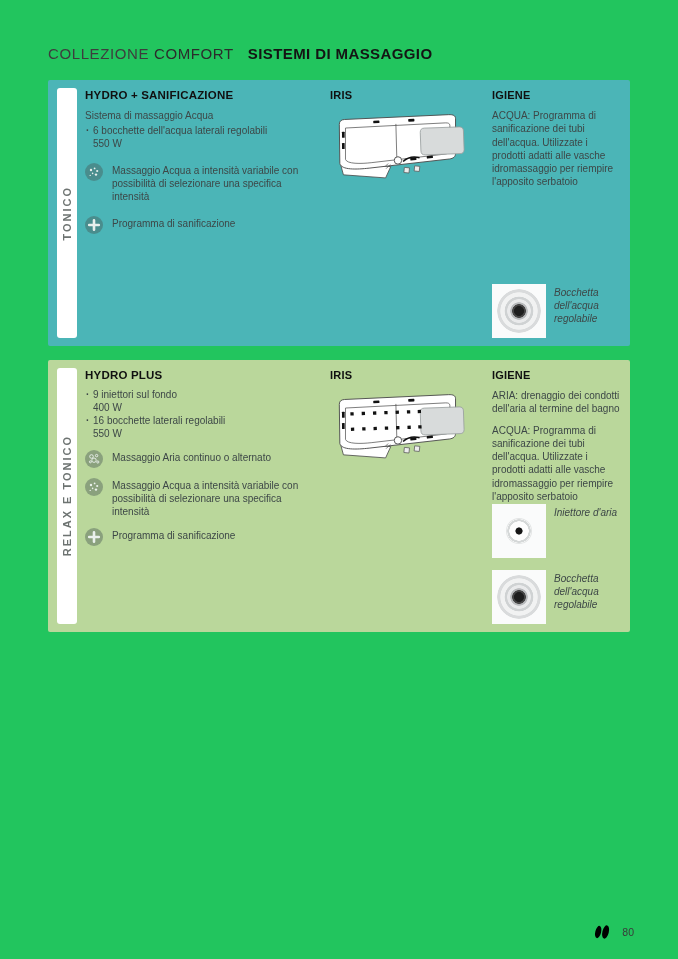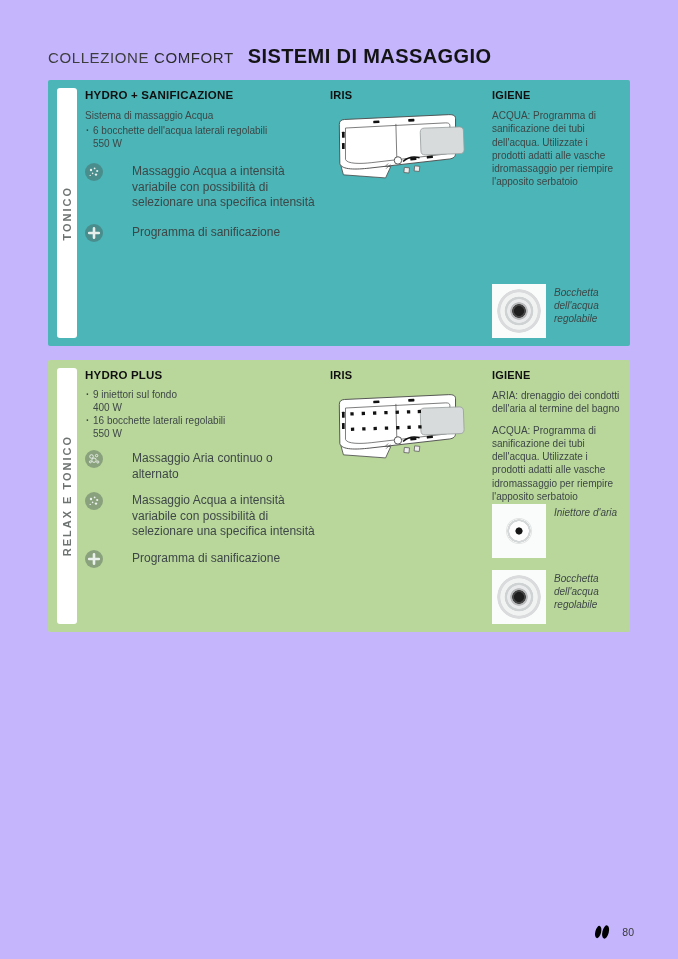--- a/index.html
+++ b/index.html
@@ -1,25 +1,25 @@
 <!DOCTYPE html>
 <html><head>
 <meta charset="utf-8">
 <style>
   html,body { margin:0; padding:0; background:#ffffff; }
   .page {
-    position:relative; width:678px; height:959px; background:#c4b5fd;
+    position:relative; width:678px; height:959px; background:#22c55e;
     font-family:"Liberation Sans", "DejaVu Sans", sans-serif; overflow:hidden;
   }
 
   
   .header { position:absolute; top:45px; left:48px; display:flex; align-items:baseline; }
   .h-collection { font-size:15px; font-weight:300; letter-spacing:.6px; color:#3d3d3d; }
   .h-variant { font-size:15px; font-weight:400; letter-spacing:.6px; color:#2c2c2c; margin-left:5px; }
-  .h-title { font-size:20px; font-weight:800; letter-spacing:.4px; color:#141414; margin-left:14px; }
+  .h-title { font-size:15px; font-weight:800; letter-spacing:.4px; color:#141414; margin-left:14px; }
 
   
   .panel { position:absolute; left:48px; width:582px; display:flex; padding:8px 9px; box-sizing:border-box; border-radius:2px; }
   .panel-teal  { top:80px;  height:266px; background:#4bb5b7; }
   .panel-green { top:360px; height:272px; background:#bad79b; }
 
   .strip { flex:0 0 20px; background:#ffffff; border-radius:3px; display:flex; align-items:center; justify-content:center; }
   .vlabel { writing-mode:vertical-rl; transform:rotate(180deg); font-size:11px; font-weight:800; letter-spacing:2px; color:#6d7371; white-space:nowrap; }
 
   .col-product { flex:0 0 248px; box-sizing:border-box; padding-left:8px; padding-right:6px; padding-top:1px; }
@@ -30,21 +30,21 @@
   .p-system { margin:8px 0 2px; font-size:10px; color:#3d4747; line-height:1.3; }
   .specs { margin:0; padding:0; list-style:none; }
   .spec { position:relative; padding-left:8px; font-size:10px; color:#3d4747; line-height:1.3; }
   .spec::before { content:"·"; position:absolute; left:1px; font-weight:700; }
   .spec-text, .spec-power { display:block; }
 
   .feat { display:flex; align-items:flex-start; gap:9px; margin-top:13px; }
   .panel-green .feat { margin-top:10px; }
   .feat-icon { flex:0 0 18px; width:18px; height:18px; border-radius:50%; background:rgba(72,86,84,.42); display:flex; align-items:center; justify-content:center; }
   .feat-icon svg { width:18px; height:18px; display:block; }
-  .feat-text { font-size:12px; color:#3d4747; line-height:1.3; padding-top:1px;margin-left:20px; }
+  .feat-text { font-size:10px; color:#3d4747; line-height:1.3; padding-top:1px; }
 
   .m-label, .h-label { margin:0; font-size:11px; font-weight:800; letter-spacing:.2px; color:#101010; }
   .tub { display:block; margin-top:8px; }
 
   .h-par { margin:8px 0 0; font-size:10px; color:#3d4747; line-height:1.33; }
   .details { margin-top:auto; display:flex; flex-direction:column; gap:12px; }
   .detail { display:flex; align-items:flex-start; gap:8px;font-style:italic; }
   .photo { flex:0 0 54px; width:54px; height:54px; background:#fafbfb; display:flex; align-items:center; justify-content:center; }
   .jet { width:44px; height:44px; border-radius:50%;
          background:radial-gradient(circle at 50% 50%, #1e1e1e 0 15%, #474747 17% 21%, #b8babc 23% 27%,

